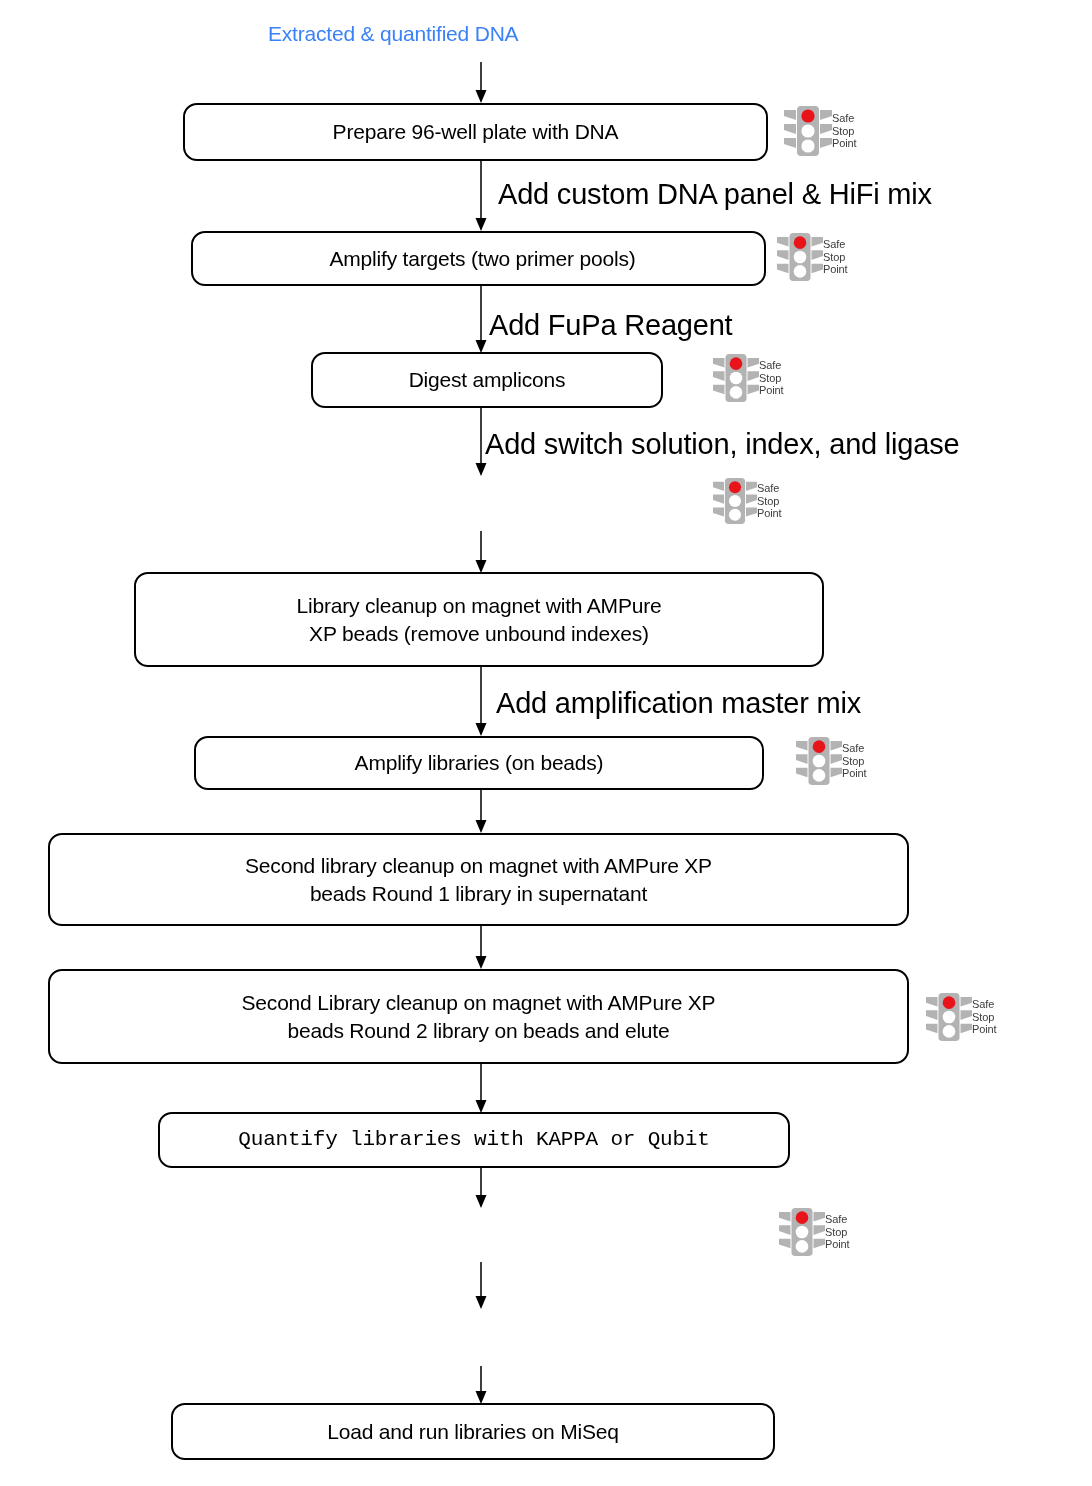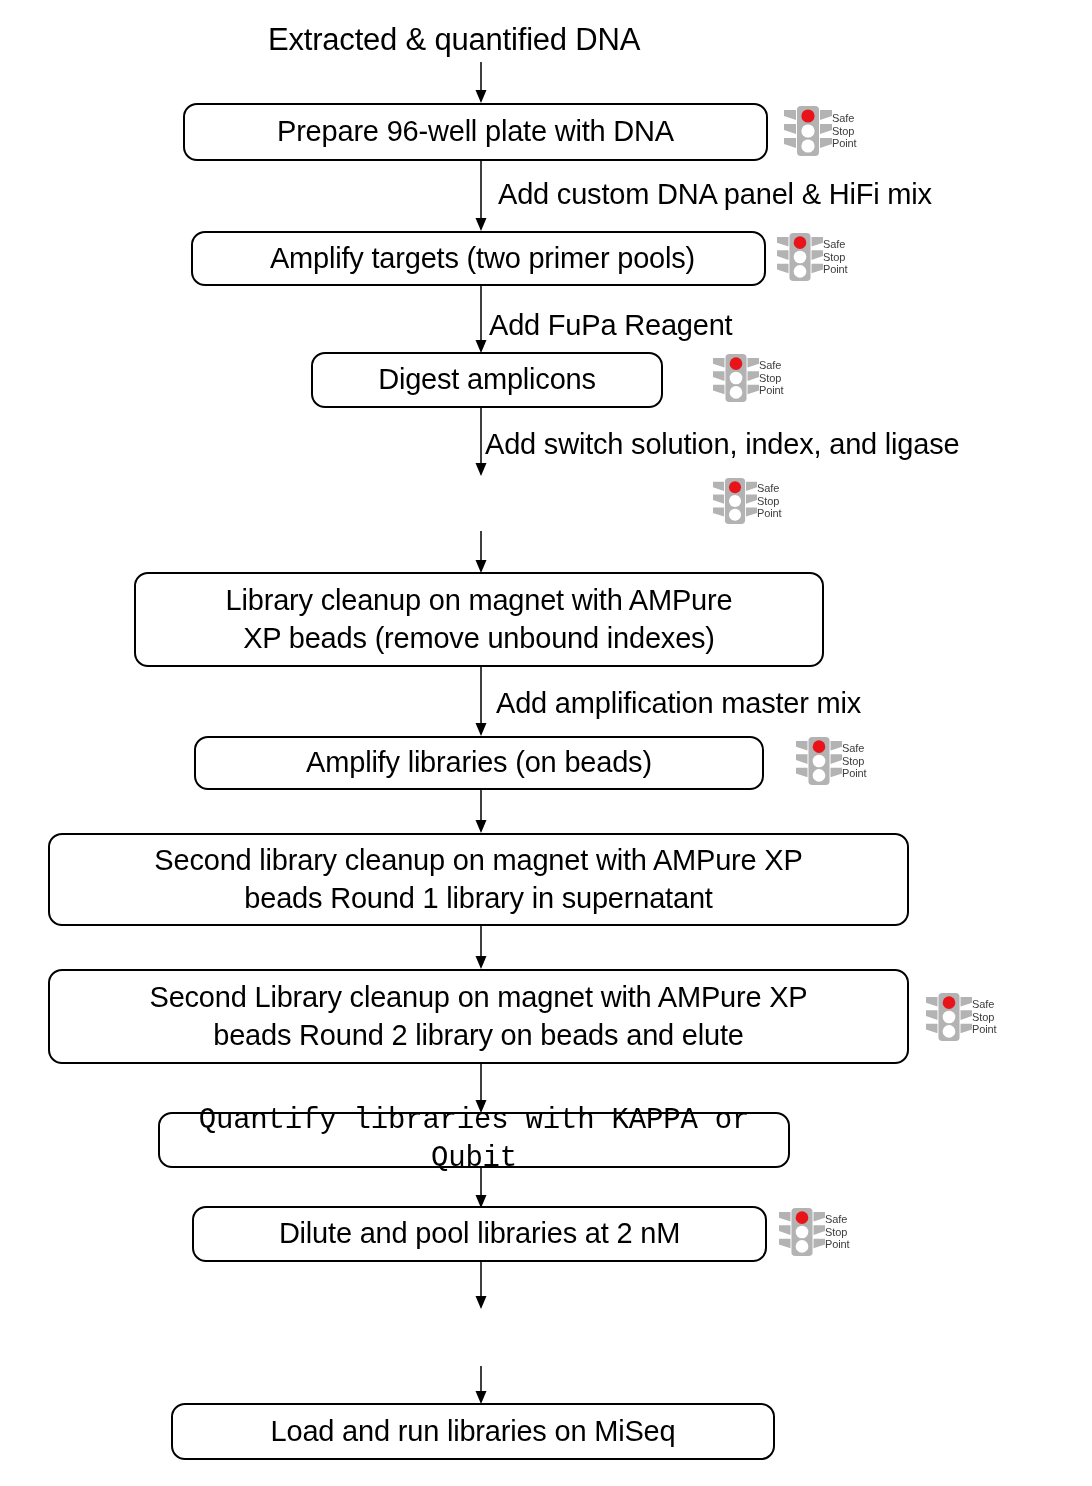--- a/index.html
+++ b/index.html
@@ -24,34 +24,34 @@
   .node {
     position: absolute;
     box-sizing: border-box;
     border: 2.2px solid #000000;
     border-radius: 14px;
     background: #ffffff;
     display: flex;
     align-items: center;
     justify-content: center;
     text-align: center;
-    font-size: 29px;
+    font-size: 21px;
     line-height: 1.30;
     letter-spacing: -0.2px;
     color: #000000;
     padding: 2px 10px;
     white-space: pre-line;
   }
 
   
   .free-label {
     position: absolute;
-    font-size: 31px;
+    font-size: 21px;
     line-height: 1.15;
-    color: #000000;
+    color: #3b82f6;
     white-space: nowrap;
     letter-spacing: -0.2px;
   }
 
   
   .edge-label {
     position: absolute;
     font-size: 29px;
     line-height: 1.15;
     color: #000000;
@@ -308,21 +308,20 @@
 
   <div class="node" style="left:158px; top:1112px; width:632px; height:56px;font-family:Liberation Mono, monospace;">Quantify libraries with KAPPA or Qubit</div>
 
   <div class="connector" style="left:473px; top:1168px; width:16px; height:41px;">
     <svg width="16" height="41" viewBox="0 0 16 41" aria-hidden="true">
       <line x1="8" y1="0" x2="8" y2="30" stroke="#3f3f3f" stroke-width="2"></line>
       <polygon points="8,40 2.5,27 13.5,27" fill="#000000"></polygon>
     </svg>
   </div>
 
-  <div class="node" style="left:192px; top:1206px; width:575px; height:56px;">Dilute and pool libraries at 2 nM</div>
 
   <div class="ssp" style="left:779px; top:1206px;">
     <svg class="ssp-light" width="46" height="52" viewBox="0 0 48 54">
       <g fill="#b3b3b3">
         <polygon points="0,6 12,6 12,16 0,12"></polygon>
         <polygon points="0,20 12,20 12,30 0,26"></polygon>
         <polygon points="0,34 12,34 12,44 0,40"></polygon>
         <polygon points="48,6 36,6 36,16 48,12"></polygon>
         <polygon points="48,20 36,20 36,30 48,26"></polygon>
         <polygon points="48,34 36,34 36,44 48,40"></polygon>

